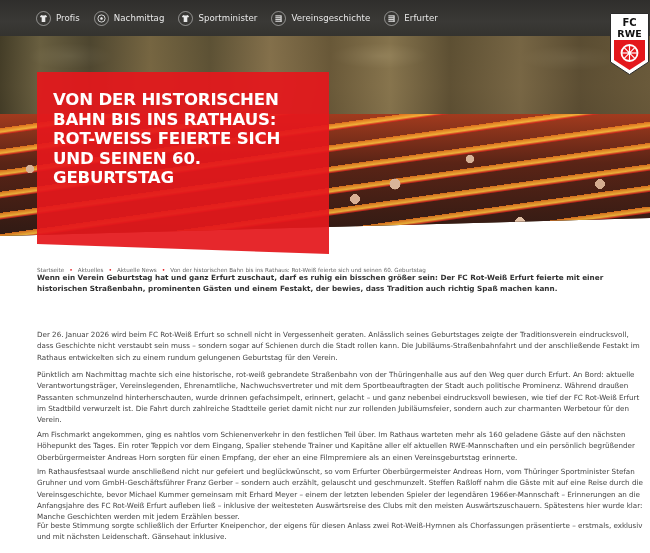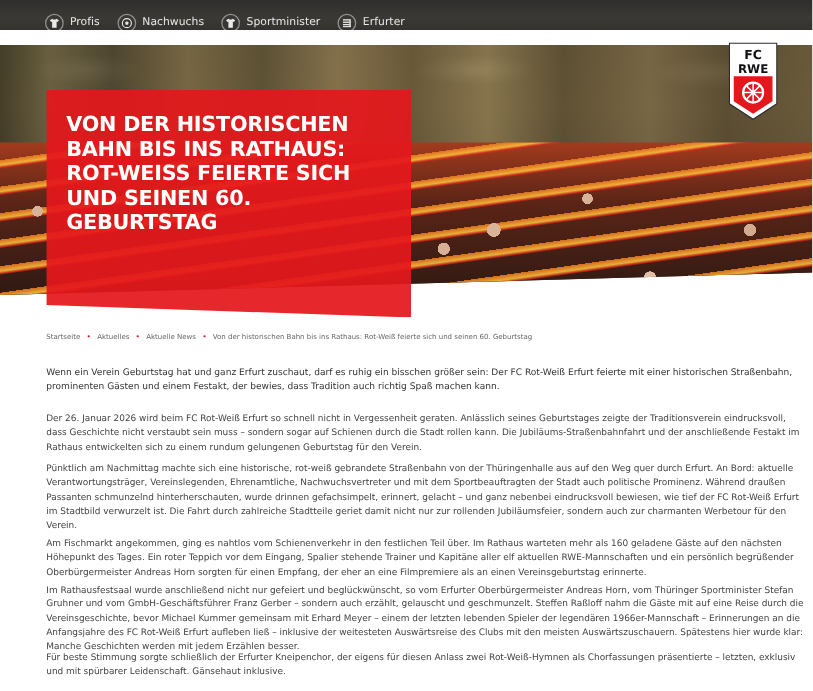--- a/index.html
+++ b/index.html
@@ -1,21 +1,21 @@
 <!DOCTYPE html>
 <html><head>
 <meta charset="utf-8">
 <style>
   * { box-sizing: border-box; margin: 0; padding: 0; }
   html, body { width: 650px; height: 553px; overflow: hidden; background: #ffffff; }
   body { font-family: "DejaVu Sans", "Liberation Sans", sans-serif; position: relative; color: #3a3a3a; }
 
   
   .topbar {
-    position: absolute; left: 0; top: 0; width: 650px; height: 24px;
+    position: absolute; left: 0; top: 0; width: 650px; height: 36px;
     background: linear-gradient(180deg, #2f2e2c 0%, #3a3936 60%, #34332f 100%);
     z-index: 5;
   }
   .nav { position: absolute; left: 36px; top: 9px; display: flex; align-items: center; height: 18px; }
   .nav-item { display: flex; align-items: center; margin-right: 14px; cursor: pointer; }
   .nav-icon {
     width: 15px; height: 15px; border-radius: 50%;
     border: 1px solid rgba(255,255,255,0.45);
     display: flex; align-items: center; justify-content: center; margin-right: 5px;
   }
@@ -64,35 +64,35 @@
   }
   .title-box h1 {
     position: absolute; left: 16px; top: 18px; width: 270px;
     font-family: "DejaVu Sans", "Liberation Sans", sans-serif;
     font-weight: bold; font-size: 16.6px; line-height: 19.6px;
     color: #ffffff; text-transform: uppercase; letter-spacing: -0.2px;
   }
 
   
   .logo {
-    position: absolute; left: 583px; top: 13px; width: 39px; height: 62px; z-index: 6; margin-top: 21px;
+    position: absolute; left: 610px; top: 13px; width: 39px; height: 62px; z-index: 6;
   }
 
   
   .breadcrumb {
     position: absolute; left: 37px; top: 266px; font-size: 5.6px; color: #666;
     display: flex; align-items: center; white-space: nowrap;
   }
   .breadcrumb a { color: #666; text-decoration: none; }
   .crumb-sep { color: #e4181c; margin: 0 5px; font-size: 6px; }
 
   
   .lead {
-    position: absolute; left: 37px; top: 292px; width: 608px;
-    font-size: 7.25px; line-height: 11.4px; font-weight: normal; color: #333;
+    position: absolute; left: 37px; top: 272px; width: 608px;
+    font-size: 7.25px; line-height: 11.4px; font-weight: bold; color: #333;
   }
   .para {
     position: absolute; left: 37px; width: 608px;
     font-size: 7.15px; line-height: 11.3px; color: #444;
   }
 </style>
 </head>
 <body>
 
 <div class="hero">
@@ -110,29 +110,41 @@
       </span>
       <span class="nav-label">Profis</span>
     </div>
     <div class="nav-item">
       <span class="nav-icon">
         <svg viewBox="0 0 10 10">
             <circle cx="5" cy="5" r="4" fill="none" stroke="#e9e9e9" stroke-width="1"></circle>
             <polygon points="5,3.3 6.6,4.5 6,6.4 4,6.4 3.4,4.5" fill="#e9e9e9"></polygon>
           </svg>
       </span>
-      <span class="nav-label">Nachwuchs</span>
+      <span class="nav-label">Nachmittag</span>
     </div>
     <div class="nav-item">
       <span class="nav-icon">
         <svg viewBox="0 0 10 10">
             <path d="M3 1 L1 2.5 L2 4 L3 3.5 L3 9 L7 9 L7 3.5 L8 4 L9 2.5 L7 1 Q5 2.5 3 1 Z" fill="#e9e9e9"></path>
           </svg>
       </span>
       <span class="nav-label">Sportminister</span>
+    </div>
+    <div class="nav-item">
+      <span class="nav-icon">
+        <svg viewBox="0 0 10 10">
+            <rect x="1.5" y="1.5" width="6" height="1.2" fill="#e9e9e9"></rect>
+            <rect x="1.5" y="3.6" width="6" height="1.2" fill="#e9e9e9"></rect>
+            <rect x="1.5" y="5.7" width="6" height="1.2" fill="#e9e9e9"></rect>
+            <rect x="7.2" y="1.5" width="1.3" height="7" fill="#e9e9e9"></rect>
+            <rect x="1.5" y="7.6" width="7" height="1" fill="#e9e9e9"></rect>
+          </svg>
+      </span>
+      <span class="nav-label">Vereinsgeschichte</span>
     </div>
     <div class="nav-item">
       <span class="nav-icon">
         <svg viewBox="0 0 10 10">
             <rect x="1.5" y="1.5" width="6" height="1.2" fill="#e9e9e9"></rect>
             <rect x="1.5" y="3.6" width="6" height="1.2" fill="#e9e9e9"></rect>
             <rect x="1.5" y="5.7" width="6" height="1.2" fill="#e9e9e9"></rect>
             <rect x="7.2" y="1.5" width="1.3" height="7" fill="#e9e9e9"></rect>
             <rect x="1.5" y="7.6" width="7" height="1" fill="#e9e9e9"></rect>
           </svg>
@@ -173,13 +185,13 @@
   <a>Aktuelle News</a>
   <span class="crumb-sep">•</span>
   <span>Von der historischen Bahn bis ins Rathaus: Rot-Weiß feierte sich und seinen 60. Geburtstag</span>
 </nav>
 
 <p class="lead">Wenn ein Verein Geburtstag hat und ganz Erfurt zuschaut, darf es ruhig ein bisschen größer sein: Der FC Rot-Weiß Erfurt feierte mit einer historischen Straßenbahn, prominenten Gästen und einem Festakt, der bewies, dass Tradition auch richtig Spaß machen kann.</p>
 <p class="para" style="top:329px">Der 26. Januar 2026 wird beim FC Rot-Weiß Erfurt so schnell nicht in Vergessenheit geraten. Anlässlich seines Geburtstages zeigte der Traditionsverein eindrucksvoll, dass Geschichte nicht verstaubt sein muss – sondern sogar auf Schienen durch die Stadt rollen kann. Die Jubiläums-Straßenbahnfahrt und der anschließende Festakt im Rathaus entwickelten sich zu einem rundum gelungenen Geburtstag für den Verein.</p>
 <p class="para" style="top:369px">Pünktlich am Nachmittag machte sich eine historische, rot-weiß gebrandete Straßenbahn von der Thüringenhalle aus auf den Weg quer durch Erfurt. An Bord: aktuelle Verantwortungsträger, Vereinslegenden, Ehrenamtliche, Nachwuchsvertreter und mit dem Sportbeauftragten der Stadt auch politische Prominenz. Während draußen Passanten schmunzelnd hinterherschauten, wurde drinnen gefachsimpelt, erinnert, gelacht – und ganz nebenbei eindrucksvoll bewiesen, wie tief der FC Rot-Weiß Erfurt im Stadtbild verwurzelt ist. Die Fahrt durch zahlreiche Stadtteile geriet damit nicht nur zur rollenden Jubiläumsfeier, sondern auch zur charmanten Werbetour für den Verein.</p>
 <p class="para" style="top:429px">Am Fischmarkt angekommen, ging es nahtlos vom Schienenverkehr in den festlichen Teil über. Im Rathaus warteten mehr als 160 geladene Gäste auf den nächsten Höhepunkt des Tages. Ein roter Teppich vor dem Eingang, Spalier stehende Trainer und Kapitäne aller elf aktuellen RWE-Mannschaften und ein persönlich begrüßender Oberbürgermeister Andreas Horn sorgten für einen Empfang, der eher an eine Filmpremiere als an einen Vereinsgeburtstag erinnerte.</p>
 <p class="para" style="top:466px">Im Rathausfestsaal wurde anschließend nicht nur gefeiert und beglückwünscht, so vom Erfurter Oberbürgermeister Andreas Horn, vom Thüringer Sportminister Stefan Gruhner und vom GmbH-Geschäftsführer Franz Gerber – sondern auch erzählt, gelauscht und geschmunzelt. Steffen Raßloff nahm die Gäste mit auf eine Reise durch die Vereinsgeschichte, bevor Michael Kummer gemeinsam mit Erhard Meyer – einem der letzten lebenden Spieler der legendären 1966er-Mannschaft – Erinnerungen an die Anfangsjahre des FC Rot-Weiß Erfurt aufleben ließ – inklusive der weitesteten Auswärtsreise des Clubs mit den meisten Auswärtszuschauern. Spätestens hier wurde klar: Manche Geschichten werden mit jedem Erzählen besser.</p>
-<p class="para" style="top:520px">Für beste Stimmung sorgte schließlich der Erfurter Kneipenchor, der eigens für diesen Anlass zwei Rot-Weiß-Hymnen als Chorfassungen präsentierte – letzten, exklusiv und mit spürbarer Leidenschaft. Gänsehaut inklusive.</p>
+<p class="para" style="top:520px">Für beste Stimmung sorgte schließlich der Erfurter Kneipenchor, der eigens für diesen Anlass zwei Rot-Weiß-Hymnen als Chorfassungen präsentierte – erstmals, exklusiv und mit nächsten Leidenschaft. Gänsehaut inklusive.</p>
 
 </body></html>

